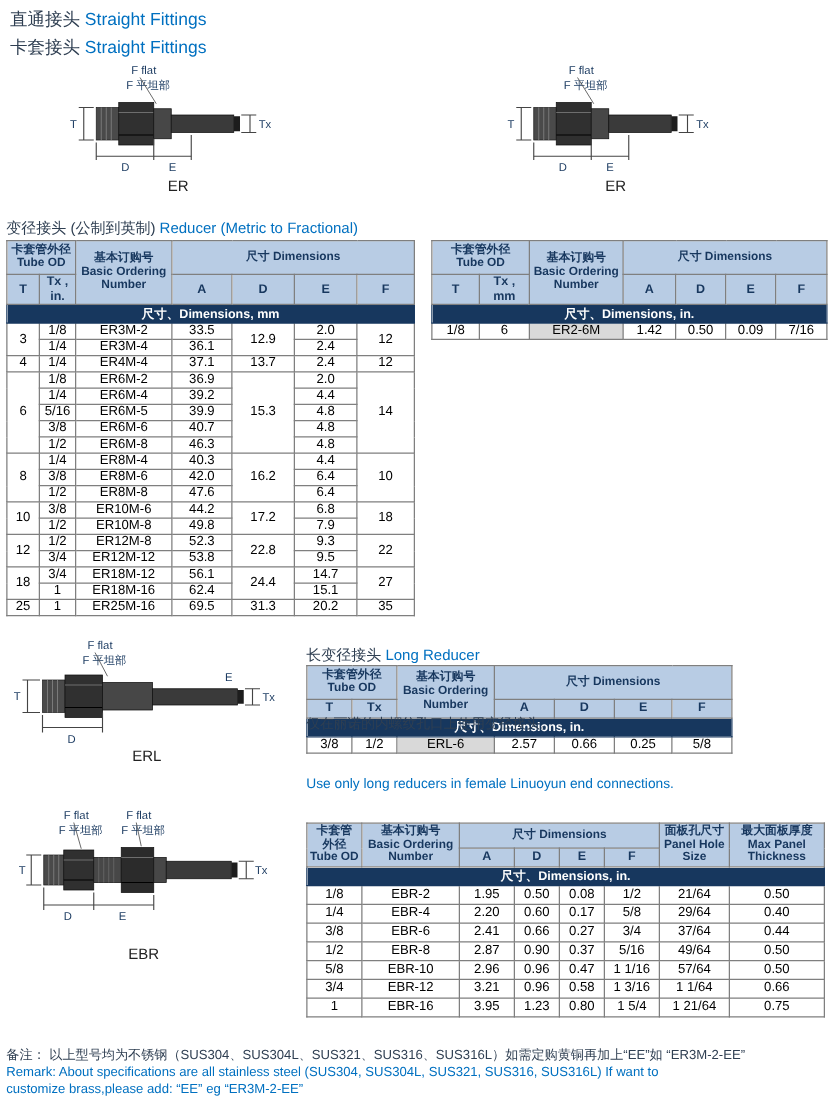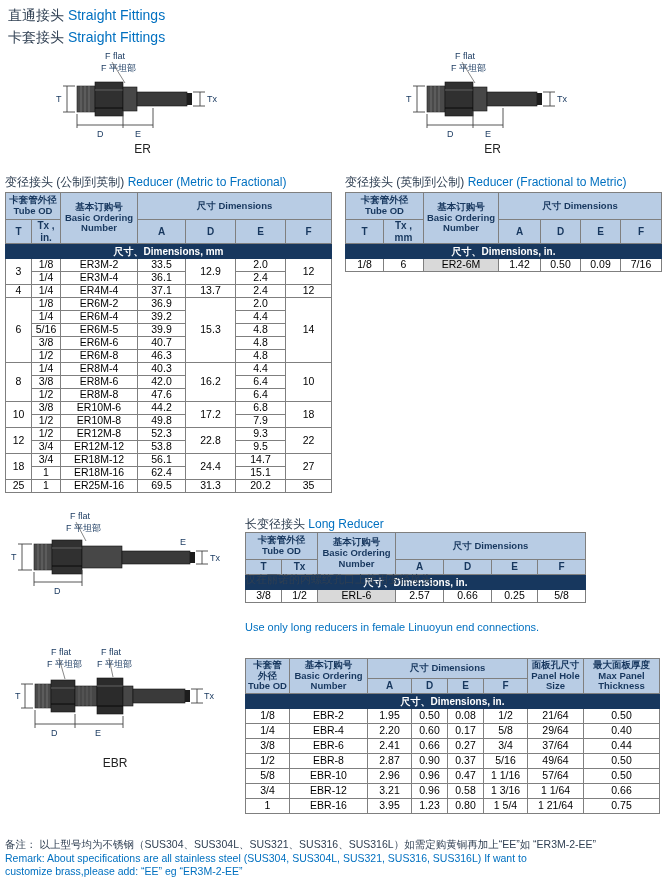--- a/index.html
+++ b/index.html
@@ -117,24 +117,20 @@
       <line class="dimline" x1="98" y1="58" x2="98" y2="78"></line>
       <text x="80" y="87">E</text>
     </g>
   </svg>
   <div class="abs caption" style="left:405px;top:142px;width:175px;">ER</div>
 
   <div class="abs sectitle" style="left:5px;top:174px;">
     <span class="cn">变径接头 (公制到英制)</span>
     <span class="en">Reducer (Metric to Fractional)</span>
   </div>
-  <div class="abs sectitle" style="left:345px;top:174px;">
-    <span class="cn">变径接头 (英制到公制)</span>
-    <span class="en">Reducer (Fractional to Metric)</span>
-  </div>
 
   <table class="tbl abs" style="left:5px;top:192px;width:326px;">
     <colgroup>
       <col style="width:26px">
         <col style="width:29px">
         <col style="width:77px">
       <col style="width:48px">
         <col style="width:50px">
         <col style="width:50px">
         <col style="width:46px">
@@ -373,20 +369,21 @@
       <line class="dimline" x1="192" y1="41" x2="192" y2="54"></line>
       <line class="dimline" x1="186" y1="41" x2="198" y2="41"></line>
       <line class="dimline" x1="186" y1="54" x2="198" y2="54"></line>
       <text x="200" y="51">Tx</text>
       <line class="dimline" x1="24" y1="72" x2="72" y2="72"></line>
       <line class="dimline" x1="24" y1="62" x2="24" y2="76"></line>
       <line class="dimline" x1="72" y1="60" x2="72" y2="76"></line>
       <text x="44" y="84">D</text>
     </g>
   </svg>
+  <div class="abs caption" style="left:10px;top:598px;width:215px;">ERL</div>
 
   <div class="abs sectitle" style="left:245px;top:516px;">
     <span class="cn">长变径接头</span>
     <span class="en">Long Reducer</span>
   </div>
   <table class="tbl abs" style="left:245px;top:532px;width:340px;">
     <colgroup>
       <col style="width:36px">
         <col style="width:36px">
         <col style="width:78px">

